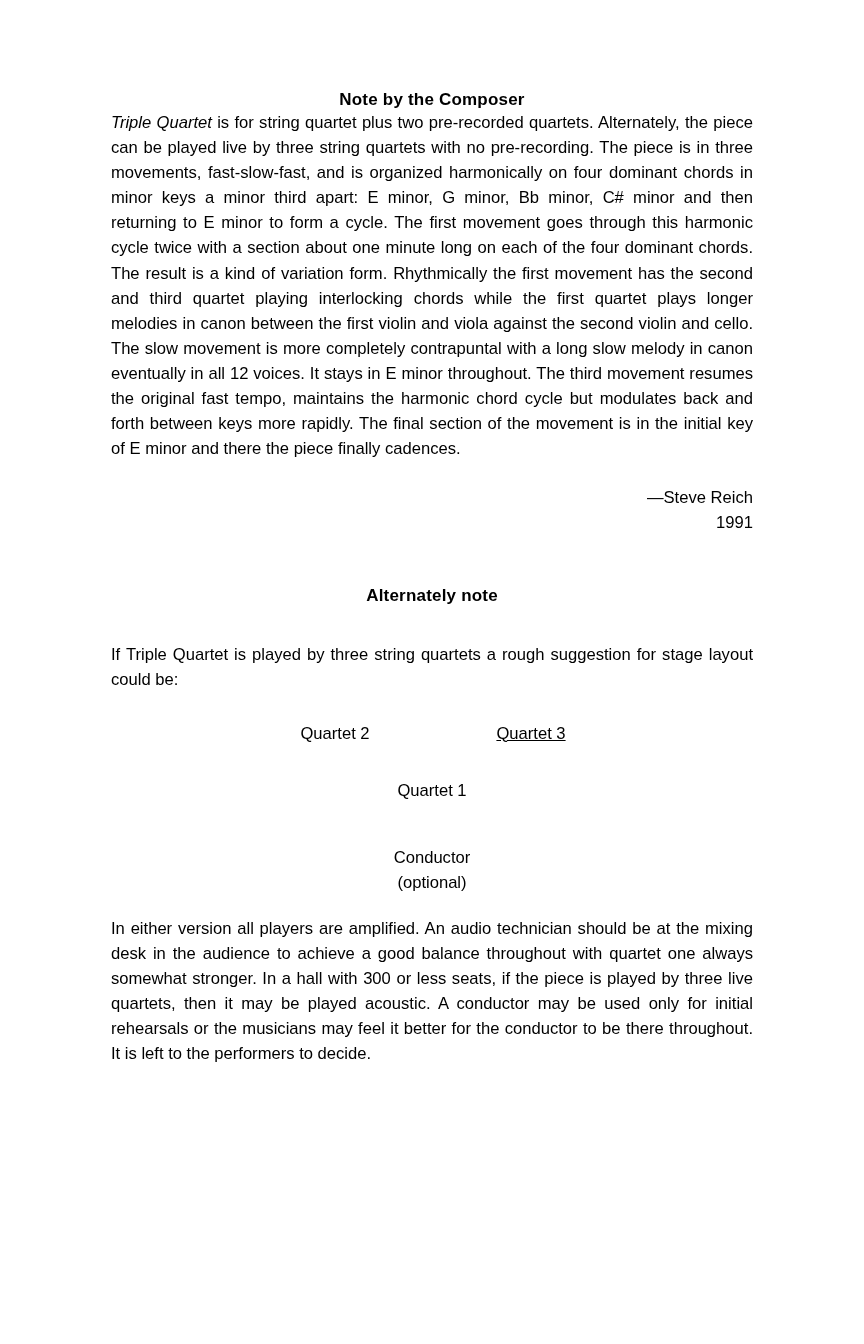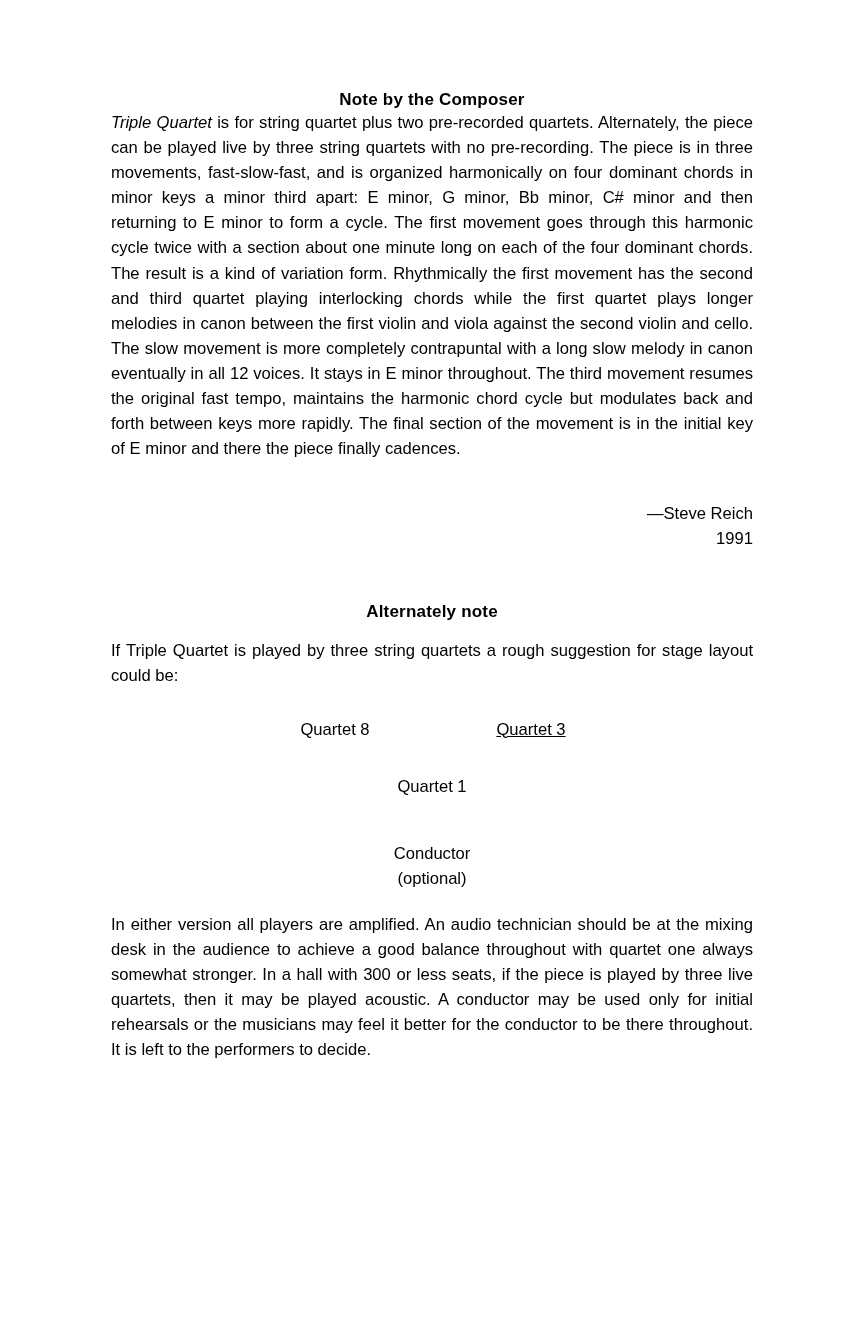--- a/index.html
+++ b/index.html
@@ -46,30 +46,30 @@
     text-justify: inter-word;
     font-size: 16.6px;
     line-height: 25.1px;
     margin: 0;
     -ms-hyphens: none;
     hyphens: none;
   }
   .body-par .italic { font-style: italic; }
 
   #par-composer { }
-  #par-stage-intro { margin-top: 16px; }
+  #par-stage-intro { margin-top: 36px; }
   #par-amplification { margin-top: 0; }
 
   .signature {
     text-align: right;
     font-size: 16.6px;
     line-height: 25.1px;
     margin: 0;
   }
-  #signature-block { margin-top: 40px; }
+  #signature-block { margin-top: 24px; }
 
   .stage-diagram {
     position: relative;
     width: 642px;
     height: 0;
   }
   .stage-label {
     position: absolute;
     font-size: 16.6px;
     line-height: 20px;
@@ -96,21 +96,21 @@
     <div id="signature-block">
       <p class="signature">—Steve Reich</p>
       <p class="signature">1991</p>
     </div>
 
     <h1 class="section-heading" id="heading-performance" style="margin-top:50px;">Alternately note</h1>
 
     <p class="body-par" id="par-stage-intro">If Triple Quartet is played by three string quartets a rough suggestion for stage layout could be:</p>
 
     <div class="stage-diagram" style="margin-top:32px;">
-      <div class="stage-label" id="label-quartet-2">Quartet 8</div>
+      <div class="stage-label" id="label-quartet-2">Quartet 2</div>
       <div class="stage-label" id="label-quartet-3">Quartet 3</div>
       <div class="stage-label" id="label-quartet-1">Quartet 1</div>
       <div class="stage-label" id="label-conductor">Conductor</div>
       <div class="stage-label" id="label-conductor-optional">(optional)</div>
     </div>
 
     <p class="body-par" id="par-amplification" style="margin-top:224px;">In either version all players are amplified.  An audio technician should be at the mixing desk in the audience to achieve a good balance throughout with quartet one always somewhat stronger. In a hall with 300 or less seats, if the piece is played by three live quartets, then it may be played acoustic. A conductor may be used only for initial rehearsals or the musicians may feel it better for the conductor to be there throughout. It is left to the performers to decide.</p>
 
   </div>
 </div>

